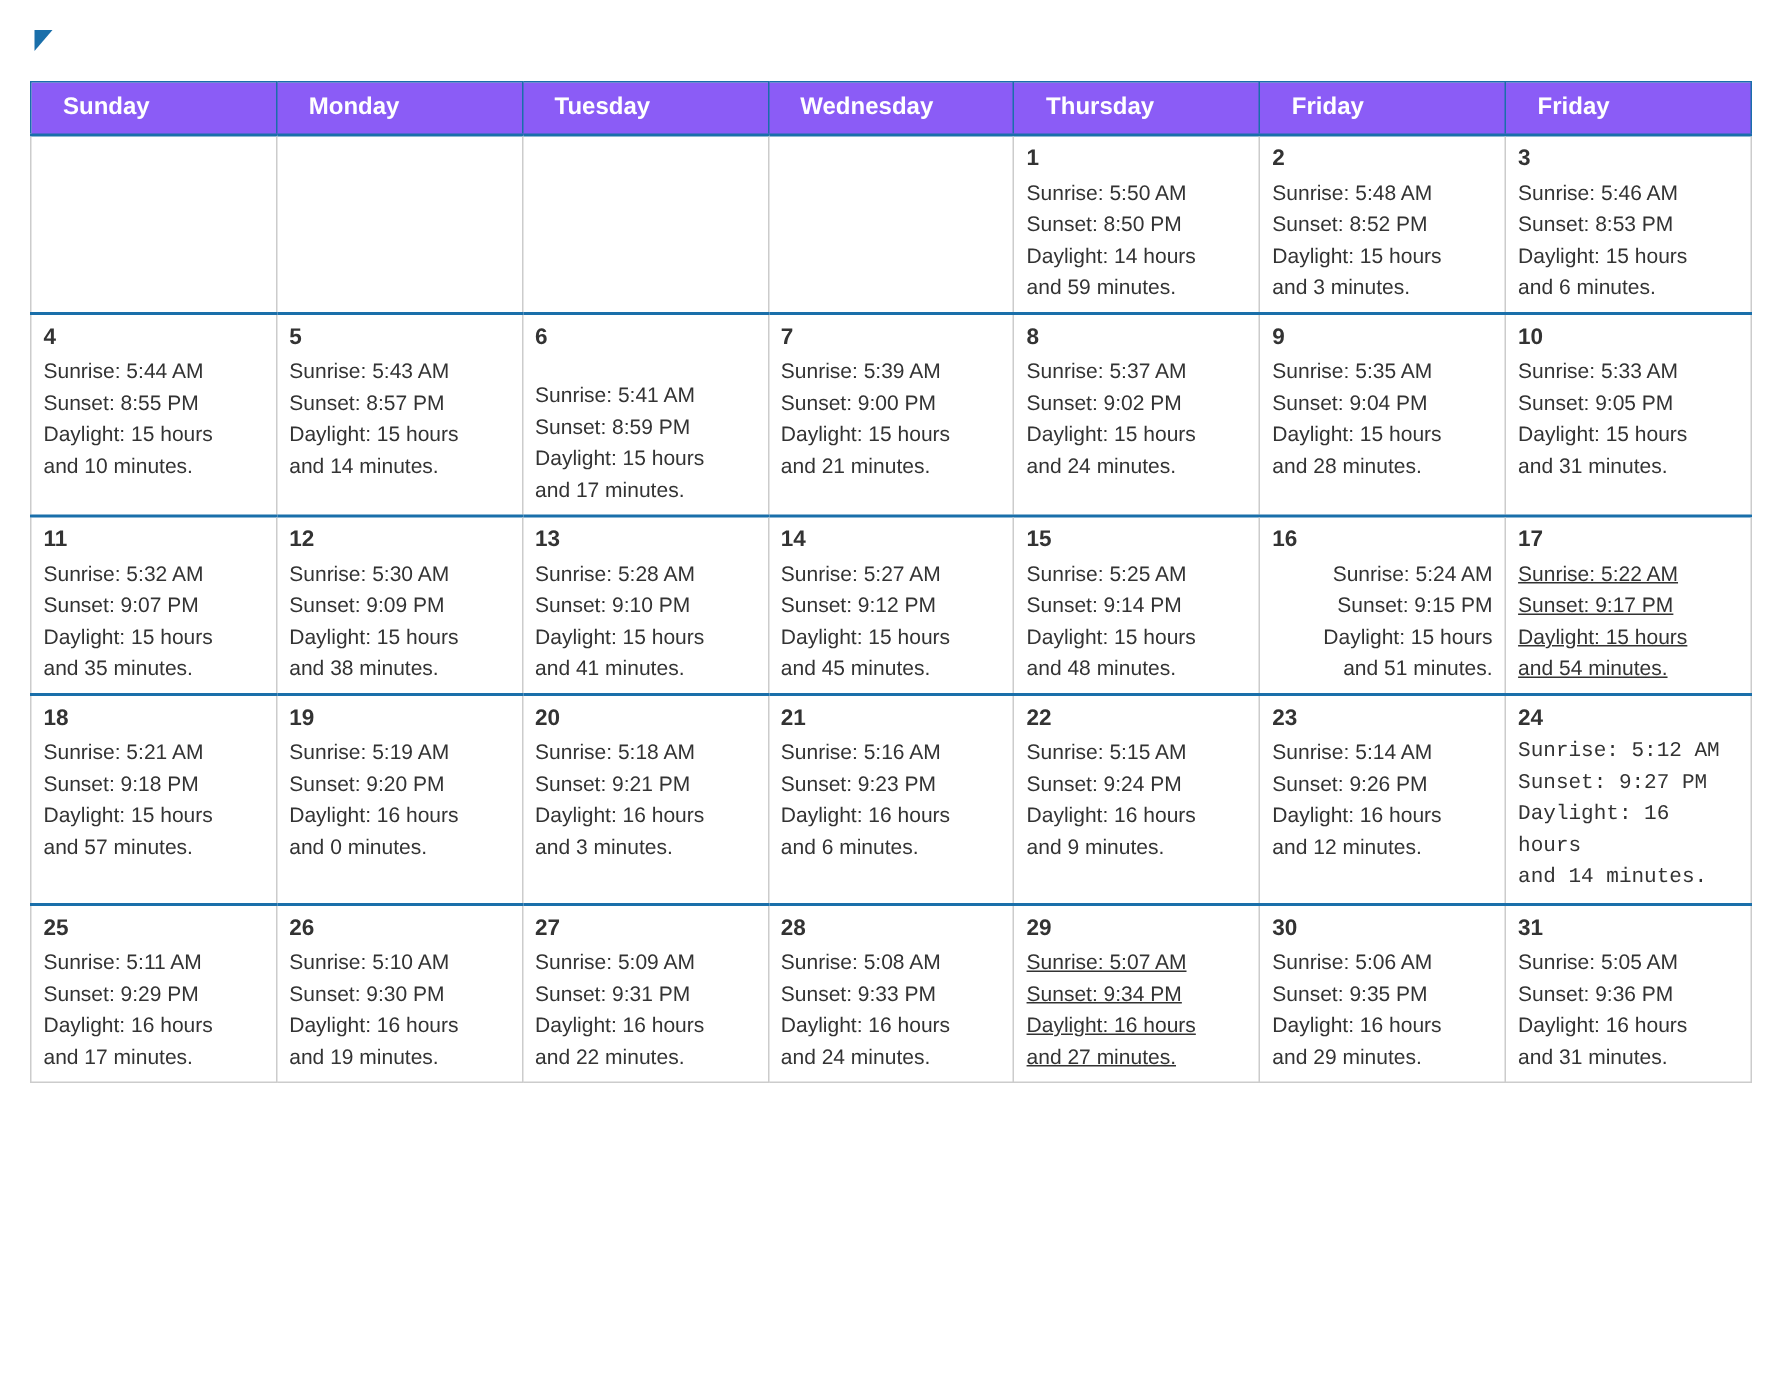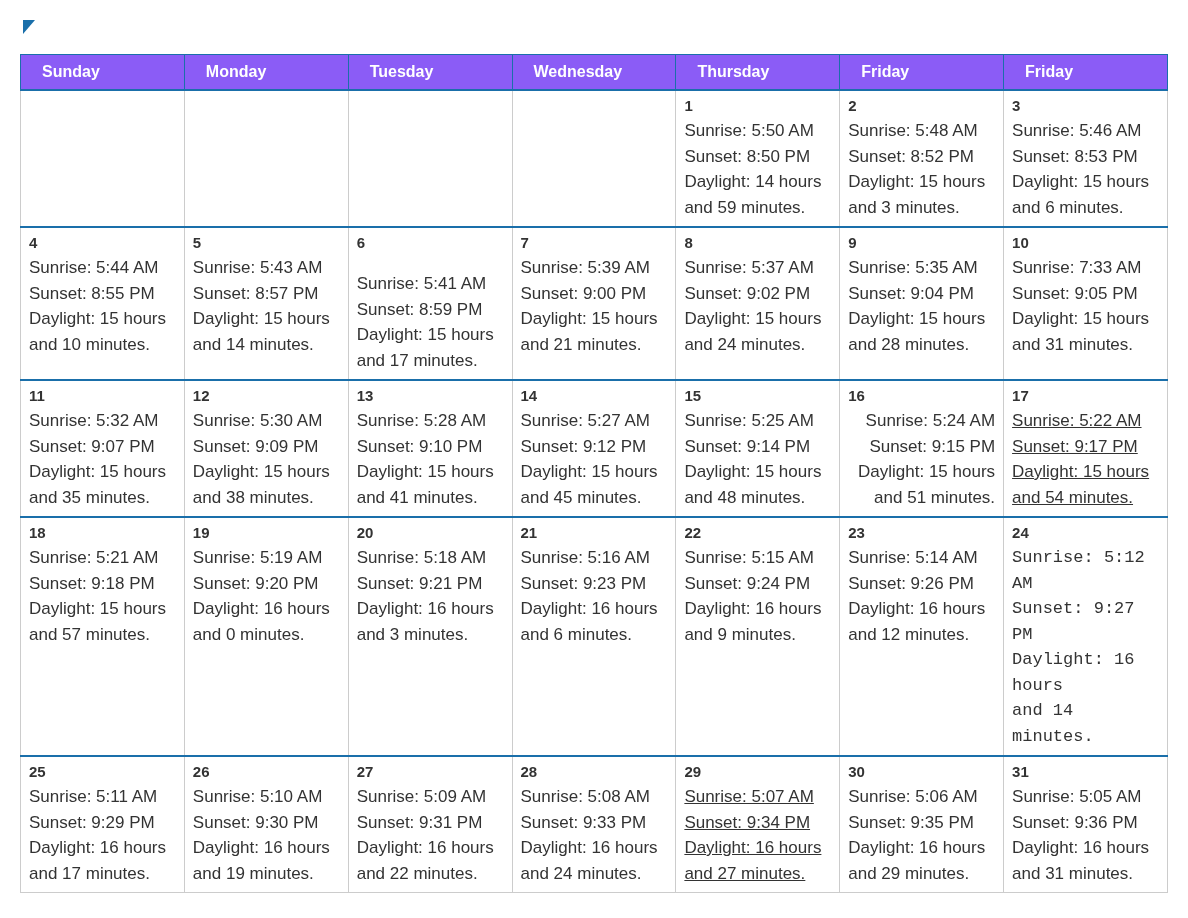--- a/index.html
+++ b/index.html
@@ -62,21 +62,21 @@
       border-top: 2px solid #1a6faa;
     }
     .day-number {
       font-size: 15px;
       font-weight: bold;
       color: #333;
       display: block;
       margin-bottom: 4px;
     }
     .day-info {
-      font-size: 17px;
+      font-size: 14px;
       color: #333;
       line-height: 1.5;
     }
     .empty-cell {
       background: #fff;
     }
     .general-text {
       font-size: 30px;
       font-weight: bold;
       color: #333;
@@ -194,21 +194,21 @@
         </td>
         <td>
           <span class="day-number">9</span>
           <div class="day-info" style="white-space: pre-line;">Sunrise: 5:35 AM
 Sunset: 9:04 PM
 Daylight: 15 hours
 and 28 minutes.</div>
         </td>
         <td>
           <span class="day-number">10</span>
-          <div class="day-info" style="white-space: pre-line;">Sunrise: 7:33 AM
+          <div class="day-info" style="white-space: pre-line;">Sunrise: 5:33 AM
 Sunset: 9:05 PM
 Daylight: 15 hours
 and 31 minutes.</div>
         </td>
       </tr>
       <tr>
         <td>
           <span class="day-number">11</span>
           <div class="day-info" style="white-space: pre-line;">Sunrise: 5:32 AM
 Sunset: 9:07 PM

